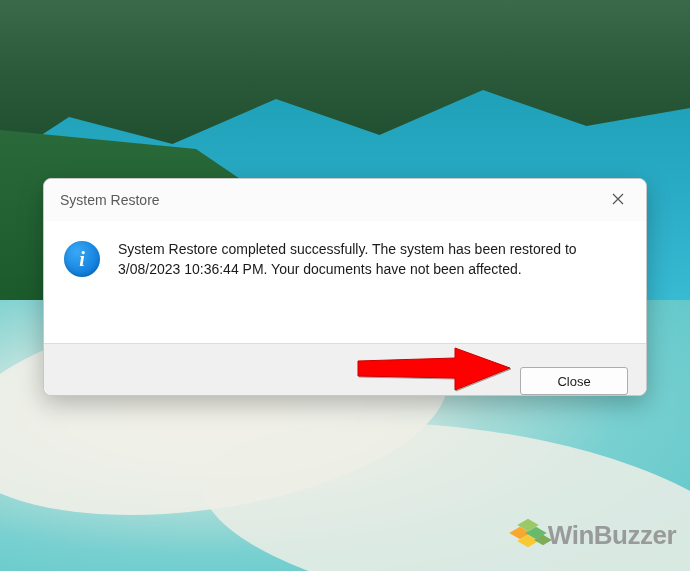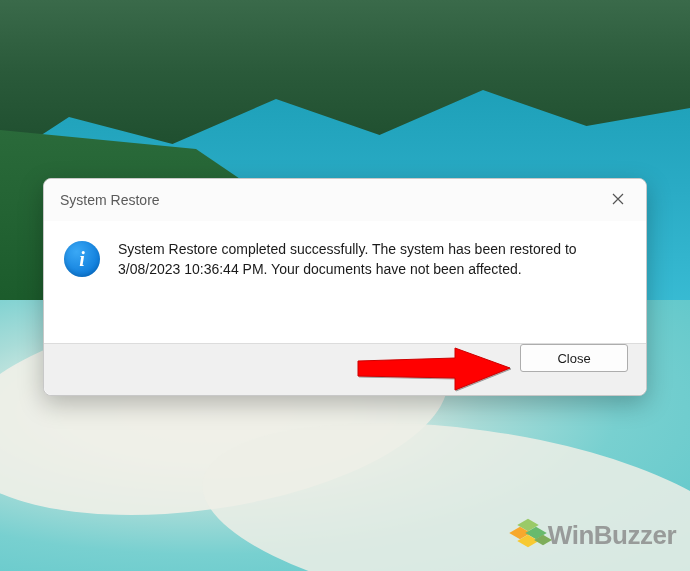--- a/index.html
+++ b/index.html
@@ -162,21 +162,21 @@
       padding-top: 2px;
     }
     
     .button-bar {
       height: 52px;
       background: #f0f0f0;
       border-top: 1px solid #dcdcdc;
       border-bottom-left-radius: 8px;
       border-bottom-right-radius: 8px;
       display: flex;
-      align-items: flex-start;
+      align-items: flex-end;
       justify-content: flex-end;
       padding: 0 18px;
     }
     
     .btn {
       min-width: 108px;
       height: 28px;
       background: #fdfdfd;
       border: 1px solid #adadad;
       border-radius: 3px;

